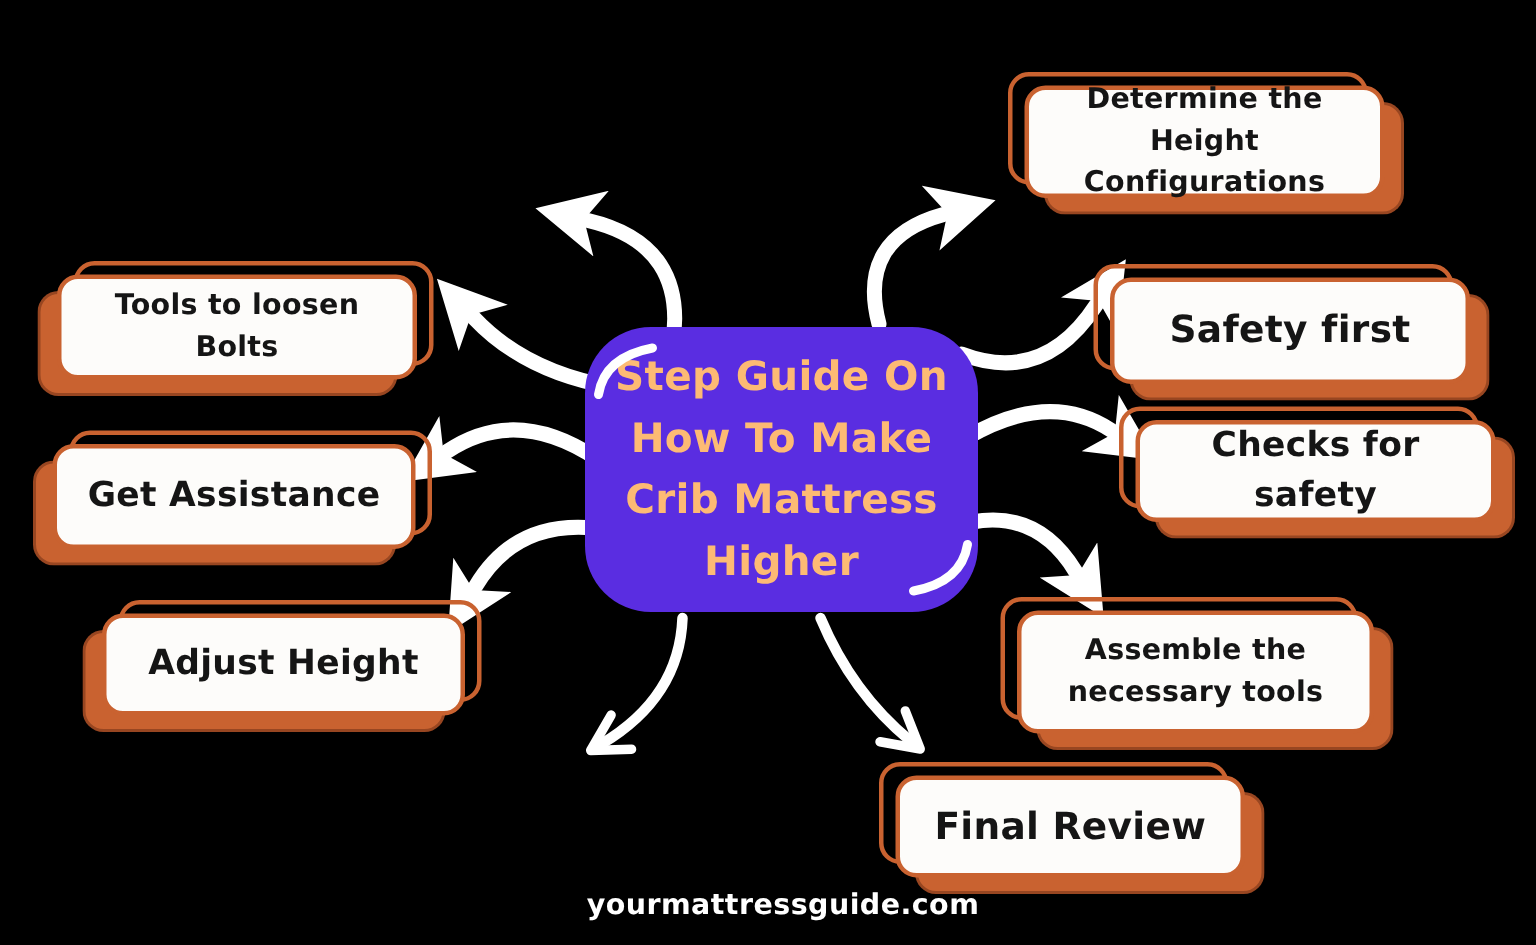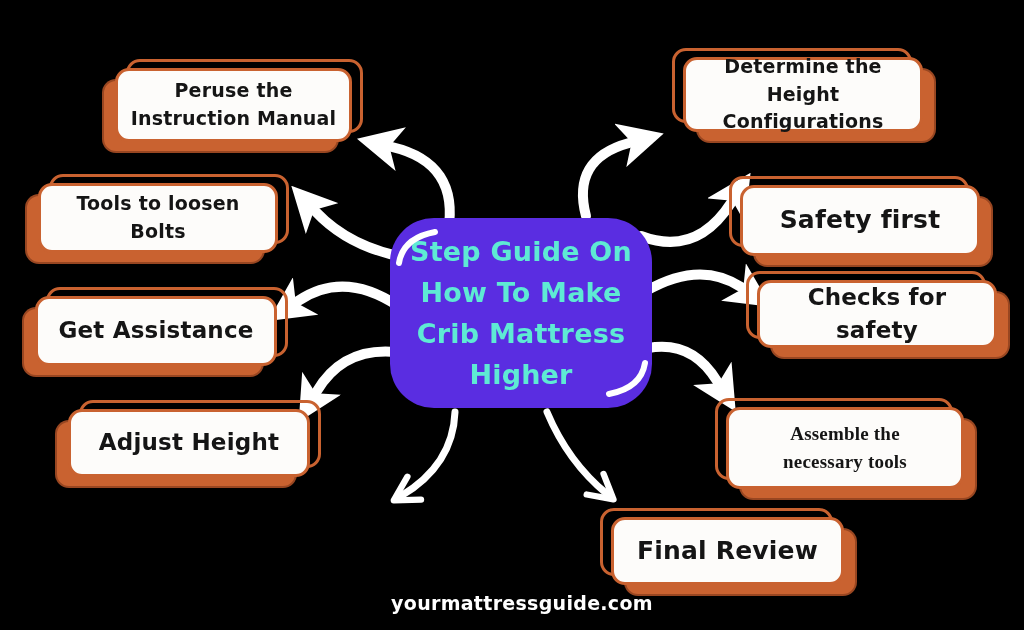--- a/index.html
+++ b/index.html
@@ -51,34 +51,34 @@
   .fs-two{font-size:19px;}
   .fs-one{font-size:23px;}
   .fs-big{font-size:25px;}
 
   
   #n-peruse   {left:115px;top:68px; width:237px;height:74px;}
   #n-tools    {left:38px; top:183px;width:240px;height:70px;}
   #n-assist   {left:35px; top:296px;width:242px;height:70px;}
   #n-adjust   {left:68px; top:409px;width:242px;height:68px;}
   #n-gaps     {left:208px;top:518px;width:242px;height:70px;}
-  #n-review   {left:611px;top:517px;width:233px;height:68px;text-decoration:underline;}
-  #n-assemble {left:726px;top:407px;width:238px;height:82px;font-family:Liberation Serif, serif;}
+  #n-review   {left:597px;top:517px;width:233px;height:68px;text-decoration:underline;}
+  #n-assemble {left:678px;top:407px;width:238px;height:82px;}
   #n-checks   {left:757px;top:280px;width:240px;height:68px;}
   #n-safety   {left:740px;top:185px;width:240px;height:71px;}
   #n-determine{left:683px;top:57px; width:240px;height:75px;}
 
   
   .center-bubble{
     position:absolute;left:390px;top:218px;width:262px;height:190px;
     background:var(--center-purple);border-radius:44px;z-index:2;
     display:flex;align-items:center;justify-content:center;
   }
   .center-bubble .label{
-    white-space:pre-line;text-align:center;color:#5eead4;
+    white-space:pre-line;text-align:center;color:#fdba74;
     font-weight:bold;font-size:27px;line-height:1.52;letter-spacing:.2px;
   }
 
   
   .watermark{
     position:absolute;left:282px;top:592px;width:480px;z-index:4;
     text-align:center;color:#fff;font-weight:bold;font-size:19px;
     letter-spacing:.3px;
   }
 </style>
@@ -117,28 +117,20 @@
 Higher</div>
   </div>
 
   <svg id="quotes" class="layer" width="1024" height="630" viewBox="0 0 1024 630">
     <g fill="none" stroke="#FFFFFF" stroke-width="6" stroke-linecap="round">
       <path d="M435,232 Q403,238 399,263"></path>
       <path d="M609,394 Q641,388 645,363"></path>
     </g>
   </svg>
 
-  <div class="node left" id="n-peruse">
-    <div class="outline"></div>
-    <div class="shadow"></div>
-    <div class="card">
-      <span class="label fs-two">Peruse the
-Instruction Manual</span>
-    </div>
-  </div>
 
   <div class="node left" id="n-tools">
     <div class="outline"></div>
     <div class="shadow"></div>
     <div class="card">
       <span class="label fs-two">Tools to loosen
 Bolts</span>
     </div>
   </div>
 

